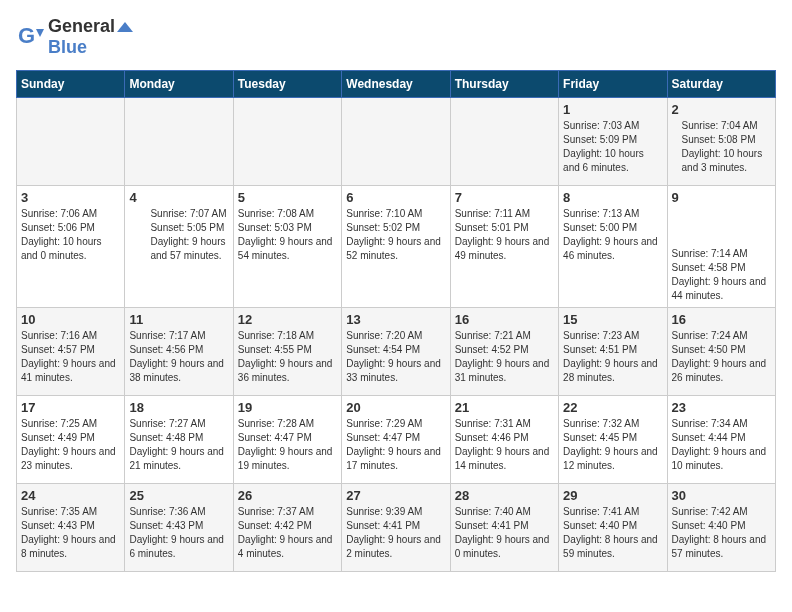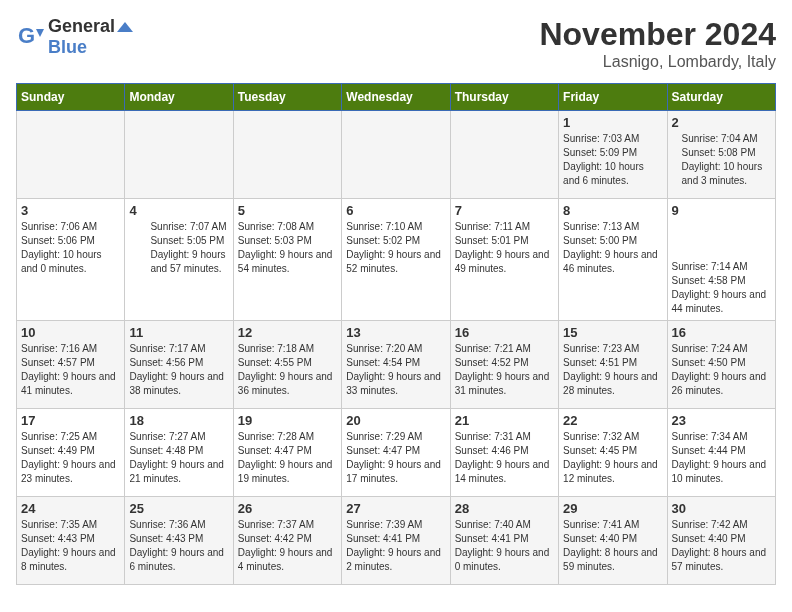--- a/index.html
+++ b/index.html
@@ -46,21 +46,21 @@
     .subtitle {
       font-size: 16px;
       color: #555;
     }
     table {
       width: 100%;
       border-collapse: collapse;
       table-layout: fixed;
     }
     thead tr th {
-      background-color: #4d7c0f;
+      background-color: #0c4a6e;
       color: #fff;
       font-size: 12px;
       font-weight: bold;
       padding: 6px 4px;
       text-align: left;
       border: 1px solid #3a6ab5;
     }
     tbody tr td {
       vertical-align: top;
       font-size: 10.5px;
@@ -100,24 +100,20 @@
       <polygon points="20,6 28,6 24,14" fill="#4a7ec7"></polygon>
     </svg>
     <div>
       <div style="display:flex; align-items:baseline; gap:0;">
         <span class="logo-text-general">General</span>
         <span style="display:inline-block; width:0; height:0; border-left:8px solid transparent; border-right:8px solid transparent; border-bottom:10px solid #4a7ec7; margin-left:2px; margin-bottom:2px;"></span>
       </div>
       <span class="logo-text-blue">Blue</span>
     </div>
   </div>
-  <div class="title-area">
-    <div class="main-title">November 2024</div>
-    <div class="subtitle">Lasnigo, Lombardy, Italy</div>
-  </div>
 </div>
 
 <table>
   <thead>
     <tr id="header-row">
         <th>Sunday</th>
         <th>Monday</th>
         <th>Tuesday</th>
         <th>Wednesday</th>
         <th>Thursday</th>
@@ -291,21 +287,21 @@
 Daylight: 9 hours and 6 minutes.</div>
         </td>
         <td>
           <span class="day-number">26</span>
           <div class="day-info" style="white-space: pre-line;">Sunrise: 7:37 AM
 Sunset: 4:42 PM
 Daylight: 9 hours and 4 minutes.</div>
         </td>
         <td>
           <span class="day-number">27</span>
-          <div class="day-info" style="white-space: pre-line;">Sunrise: 7:39 AM
+          <div class="day-info" style="white-space: pre-line;">Sunrise: 9:39 AM
 Sunset: 4:41 PM
 Daylight: 9 hours and 2 minutes.</div>
         </td>
         <td>
           <span class="day-number">28</span>
           <div class="day-info" style="white-space: pre-line;">Sunrise: 7:40 AM
 Sunset: 4:41 PM
 Daylight: 9 hours and 0 minutes.</div>
         </td>
         <td>

